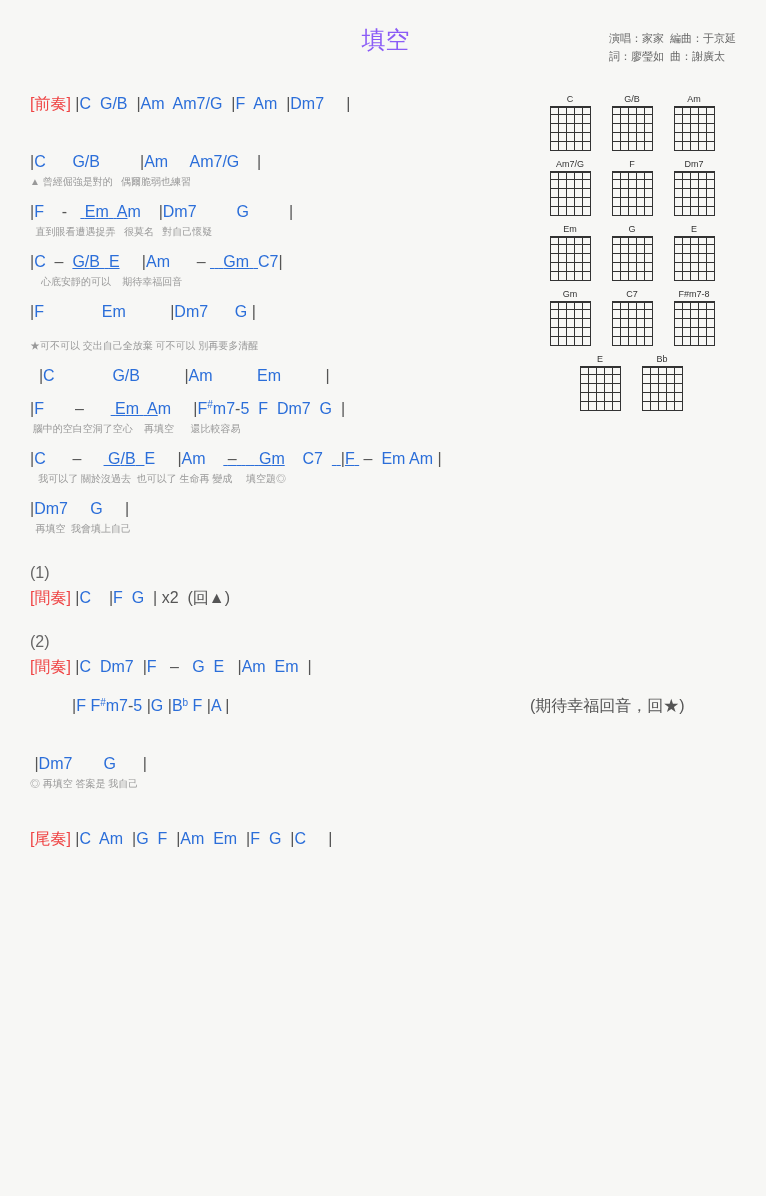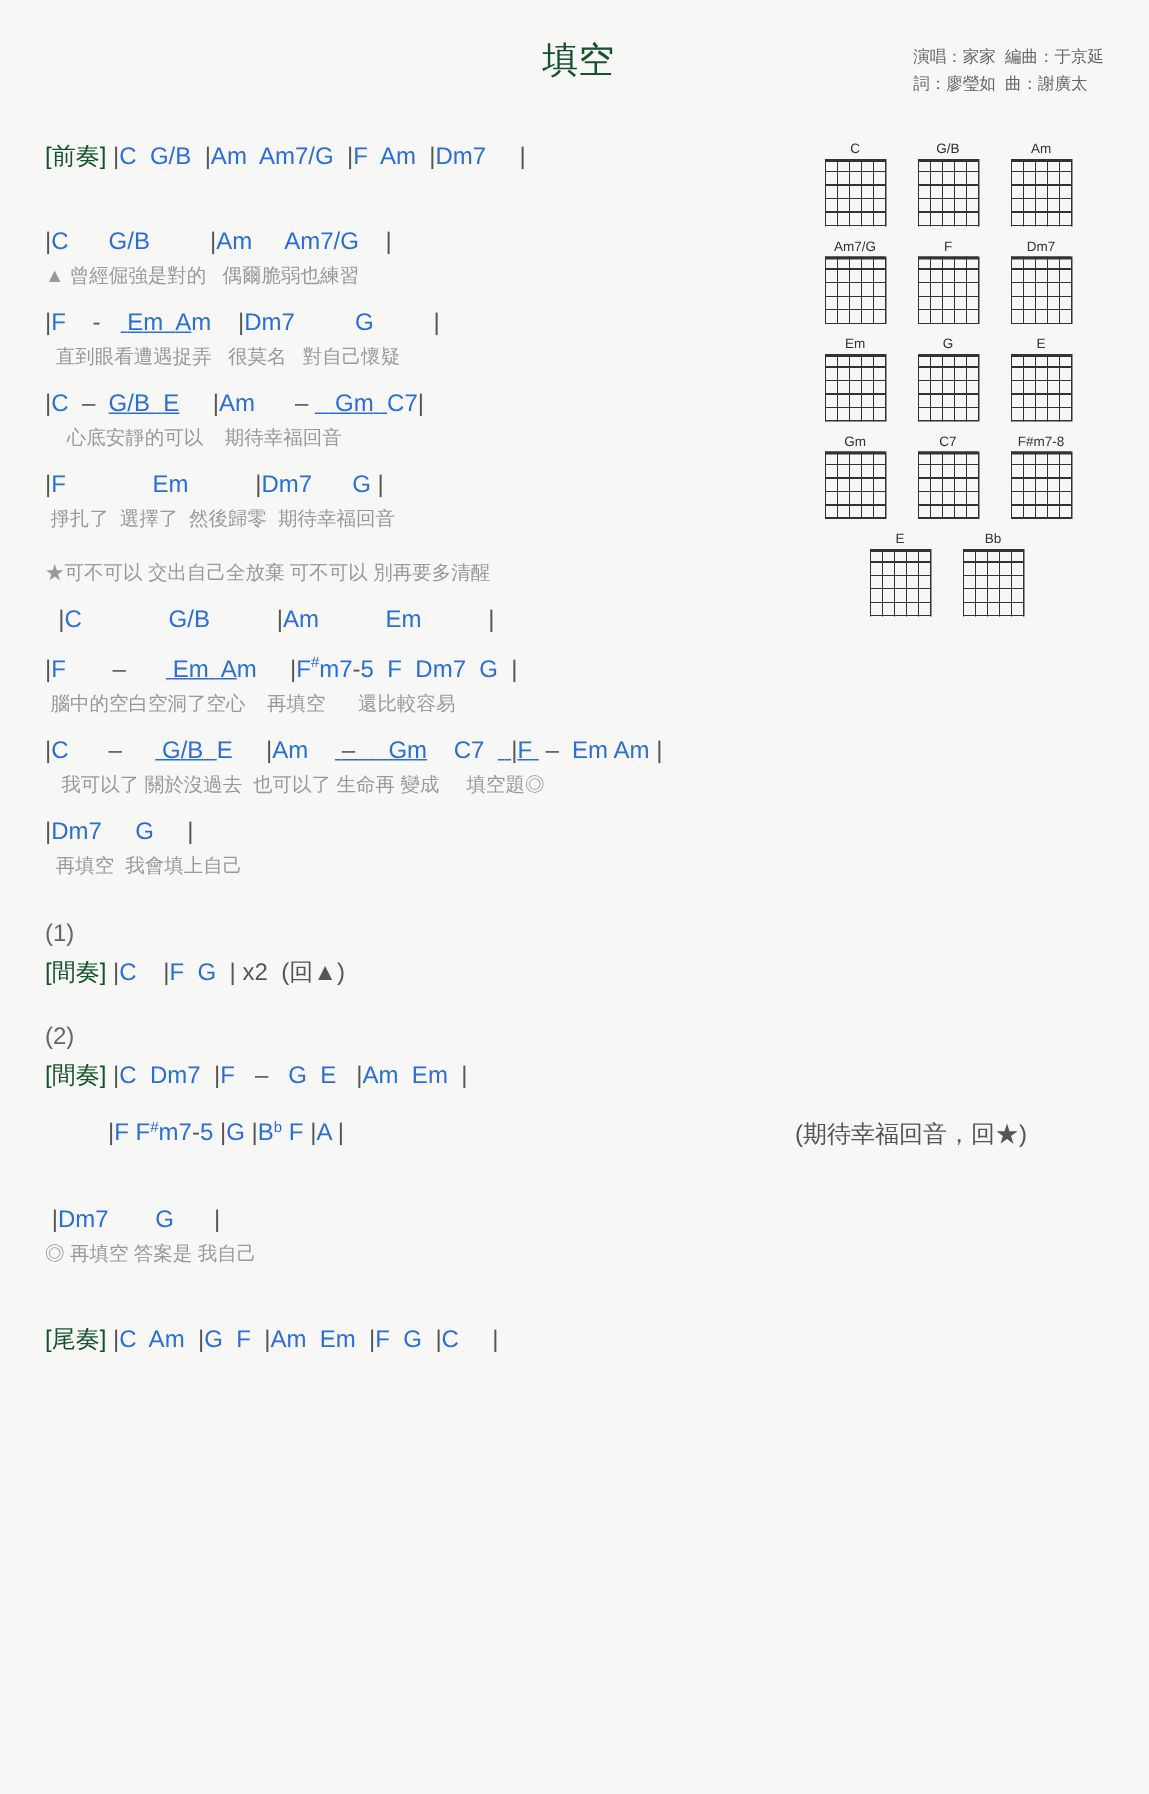--- a/index.html
+++ b/index.html
@@ -23,21 +23,21 @@
     position: absolute;
     left: 18px;
     top: 0;
     line-height: 1.6;
   }
   .title {
     position: absolute;
     left: 0; right: 0;
     text-align: center;
     font-size: 24px;
-    color: #14532d;
+    color: #8b5cf6;
     top: 4px;
   }
   .meta-right {
     font-size: 11px;
     color: #666;
     position: absolute;
     right: 5px;
     top: 10px;
     line-height: 1.6;
     text-align: left;
@@ -86,28 +86,28 @@
   .line {
     margin-bottom: 4px;
     white-space: pre;
   }
   .chord-line {
     color: #333;
     margin-top: 14px;
   }
   .lyric-line {
     color: #999;
-    font-size: 13px;
+    font-size: 10px;
     margin-top: 2px;
   }
   .c { color: #2b6ed9; }
   .bk { color: #555; }
   .sup { font-size: 10px; vertical-align: super; }
   .u { text-decoration: underline; text-decoration-color: #2b6ed9; }
-  .section-label { color: #14532d; }
+  .section-label { color: #ef4444; }
   .gap { height: 20px; }
   .gap2 { height: 12px; }
   .note { white-space: normal; }
   .row-flex { display:flex; justify-content: space-between; }
 </style>
 </head>
 <body>
 
 <div class="sheet">
   <div class="header">
@@ -196,21 +196,20 @@
       <div class="gap"></div>
 
       <div id="verse-block">
           <div class="line chord-line"><span class="bk">|</span><span class="c">C</span>      <span class="c">G</span><span class="c">/</span><span class="c">B</span>         <span class="bk">|</span><span class="c">A</span><span class="c">m</span>     <span class="c">A</span><span class="c">m</span><span class="c">7</span><span class="c">/</span><span class="c">G</span>    <span class="bk">|</span></div>
           <div class="line lyric-line">▲ 曾經倔強是對的   偶爾脆弱也練習</div>
           <div class="line chord-line"><span class="bk">|</span><span class="c">F</span>    <span class="bk">-</span>   <span class="u"> </span><span class="c u">E</span><span class="c u">m</span><span class="u"> </span><span class="u"> </span><span class="c u">A</span><span class="c">m</span>    <span class="bk">|</span><span class="c">D</span><span class="c">m</span><span class="c">7</span>         <span class="c">G</span>         <span class="bk">|</span></div>
           <div class="line lyric-line">  直到眼看遭遇捉弄   很莫名   對自己懷疑</div>
           <div class="line chord-line"><span class="bk">|</span><span class="c">C</span>  <span class="bk">–</span>  <span class="c u">G</span><span class="c u">/</span><span class="c u">B</span><span class="u"> </span><span class="u"> </span><span class="c u">E</span>     <span class="bk">|</span><span class="c">A</span><span class="c">m</span>      <span class="bk">–</span> <span class="u"> </span><span class="u"> </span><span class="u"> </span><span class="c u">G</span><span class="c u">m</span><span class="u"> </span><span class="u"> </span><span class="c">C</span><span class="c">7</span><span class="bk">|</span></div>
           <div class="line lyric-line">    心底安靜的可以    期待幸福回音</div>
           <div class="line chord-line"><span class="bk">|</span><span class="c">F</span>             <span class="c">E</span><span class="c">m</span>          <span class="bk">|</span><span class="c">D</span><span class="c">m</span><span class="c">7</span>      <span class="c">G</span> <span class="bk">|</span></div>
-          <div class="line lyric-line"> 掙扎了  選擇了  然後歸零  期待幸福回音</div>
         </div>
 
       <div class="gap2"></div>
 
       <div id="chorus-block">
           <div class="line lyric-line">★可不可以 交出自己全放棄 可不可以 別再要多清醒</div>
           <div class="line chord-line">  <span class="bk">|</span><span class="c">C</span>             <span class="c">G</span><span class="c">/</span><span class="c">B</span>          <span class="bk">|</span><span class="c">A</span><span class="c">m</span>          <span class="c">E</span><span class="c">m</span>          <span class="bk">|</span></div>
           <div class="line chord-line"><span class="bk">|</span><span class="c">F</span>       <span class="bk">–</span>      <span class="u"> </span><span class="c u">E</span><span class="c u">m</span><span class="u"> </span><span class="u"> </span><span class="c u">A</span><span class="c">m</span>     <span class="bk">|</span><span class="c">F</span><span class="c"><span class="sup">#</span></span><span class="c">m</span><span class="c">7</span><span class="bk">-</span><span class="c">5</span>  <span class="c">F</span>  <span class="c">D</span><span class="c">m</span><span class="c">7</span>  <span class="c">G</span>  <span class="bk">|</span></div>
           <div class="line lyric-line"> 腦中的空白空洞了空心    再填空      還比較容易</div>
           <div class="line chord-line"><span class="bk">|</span><span class="c">C</span>      <span class="bk">–</span>     <span class="u"> </span><span class="c u">G</span><span class="c u">/</span><span class="c u">B</span><span class="u"> </span><span class="u"> </span><span class="c">E</span>     <span class="bk">|</span><span class="c">A</span><span class="c">m</span>    <span class="u"> </span><span class="bk u">–</span><span class="u"> </span><span class="u"> </span><span class="u"> </span><span class="u"> </span><span class="u"> </span><span class="c u">G</span><span class="c u">m</span>    <span class="c">C</span><span class="c">7</span>  <span class="u"> </span><span class="u"> </span><span class="bk u">|</span><span class="c u">F</span><span class="u"> </span> <span class="bk">–</span>  <span class="c">E</span><span class="c">m</span> <span class="c">A</span><span class="c">m</span> <span class="bk">|</span></div>

